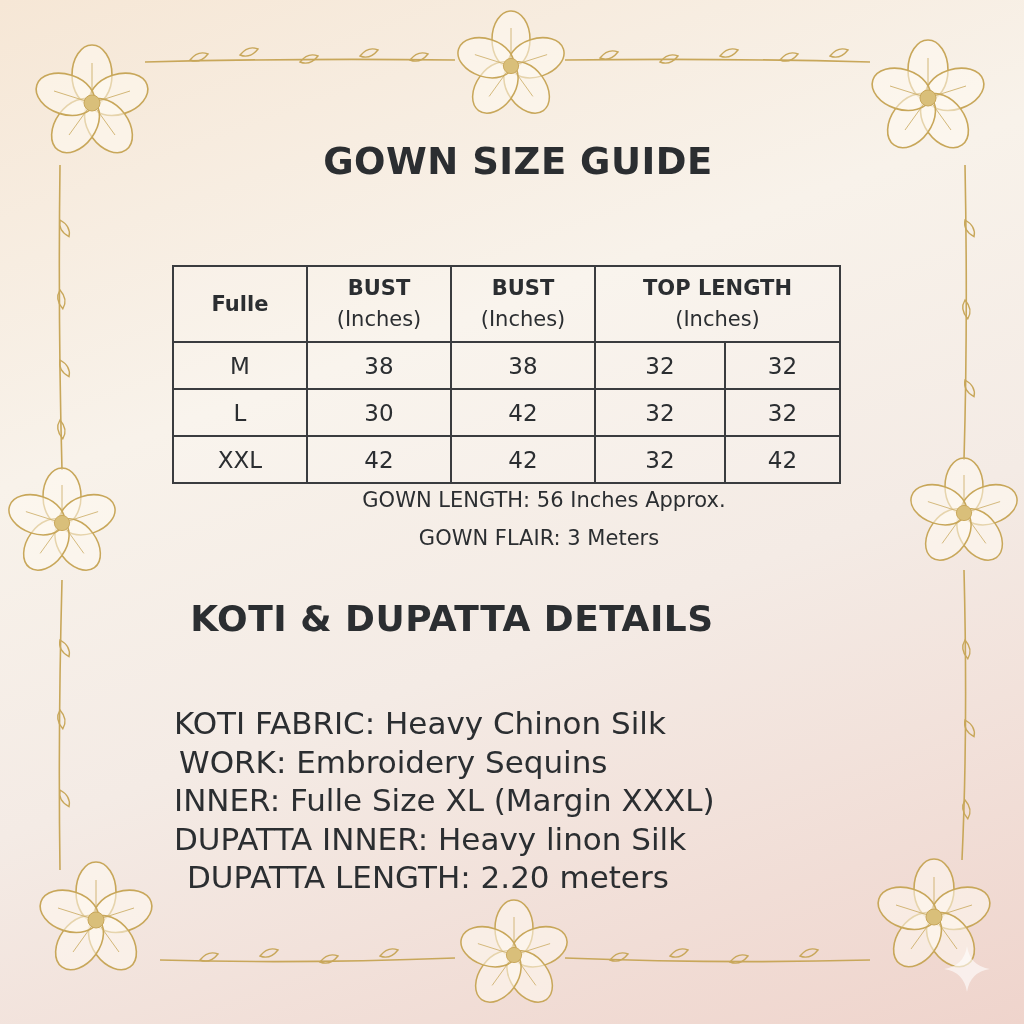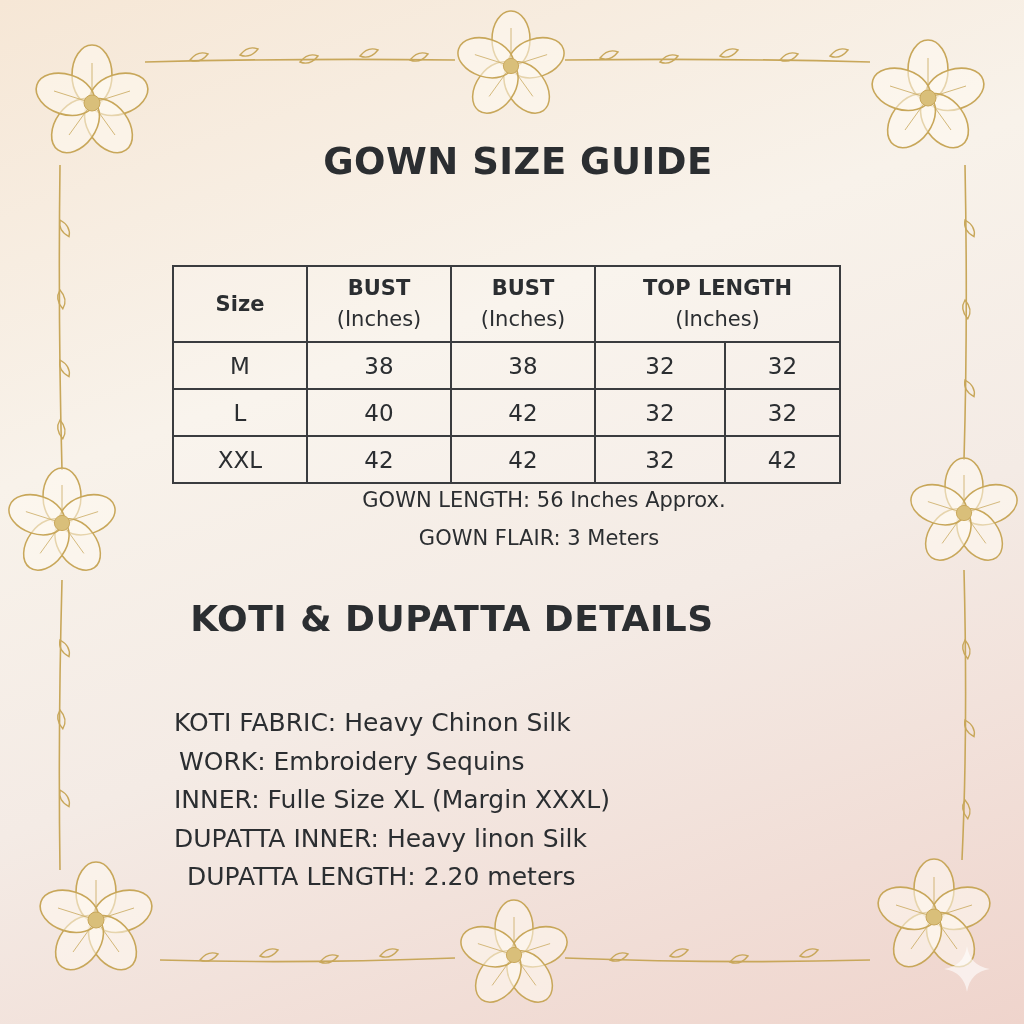--- a/index.html
+++ b/index.html
@@ -12,21 +12,21 @@
   #t2{top:598px;font-size:36px;left:-60px;}
   table.size{position:absolute;left:172px;top:265px;border-collapse:collapse;width:669px;
     font-size:23px;background:rgba(255,255,255,0.15);}
   table.size td, table.size th{border:2px solid #3a3c3f;text-align:center;color:#2b2e31;}
   table.size th{font-weight:bold;font-size:21px;line-height:31px;height:72px;}
   table.size td{height:43px;font-weight:normal;}
   .bold{font-weight:bold;}
   .notes{position:absolute;left:0;width:1024px;text-align:center;font-size:21px;padding-left:32px;}
   #n1{top:488px;left:0;}
   #n2{top:526px;left:-5px;}
-  .details{position:absolute;left:174px;top:704px;font-size:25px;line-height:38.5px;}
+  .details{position:absolute;left:174px;top:704px;font-size:31px;line-height:38.5px;}
   .details div{white-space:nowrap;}
   .sparkle{position:absolute;left:944px;top:946px;width:46px;height:46px;}
 </style>
 </head>
 <body>
 
 <svg class="frame" width="1024" height="1024" viewBox="0 0 1024 1024">
   <defs>
     <g id="flower">
       <g fill="rgba(255,250,240,0.55)" stroke="#c8a75a" stroke-width="1.6">
@@ -100,35 +100,35 @@
   <use href="#flower" transform="translate(96,920)"></use>
   <use href="#flower" transform="translate(514,955) scale(0.95)"></use>
   <use href="#flower" transform="translate(934,917)"></use>
 </svg>
 
 <div class="title" id="t1">GOWN SIZE GUIDE</div>
 
 <table class="size">
   <tbody>
       <tr>
-    <th style="width:130px"><span>Size</span></th>
+    <th style="width:130px"><span>Fulle</span></th>
     <th style="width:140px"><span>BUST</span><br><span style="font-weight:normal">(Inches)</span></th>
     <th style="width:140px"><span>BUST</span><br><span style="font-weight:normal">(Inches)</span></th>
     <th colspan="2"><span>TOP LENGTH</span><br><span style="font-weight:normal">(Inches)</span></th>
   </tr>
   <tr>
     <td>M</td>
     <td>38</td>
     <td>38</td>
     <td style="width:126px">32</td>
     <td>32</td>
   </tr>
   <tr>
     <td>L</td>
-    <td>40</td>
+    <td>30</td>
     <td>42</td>
     <td>32</td>
     <td>32</td>
   </tr>
   <tr>
     <td class="bold">XXL</td>
     <td>42</td>
     <td>42</td>
     <td>32</td>
     <td>42</td>

